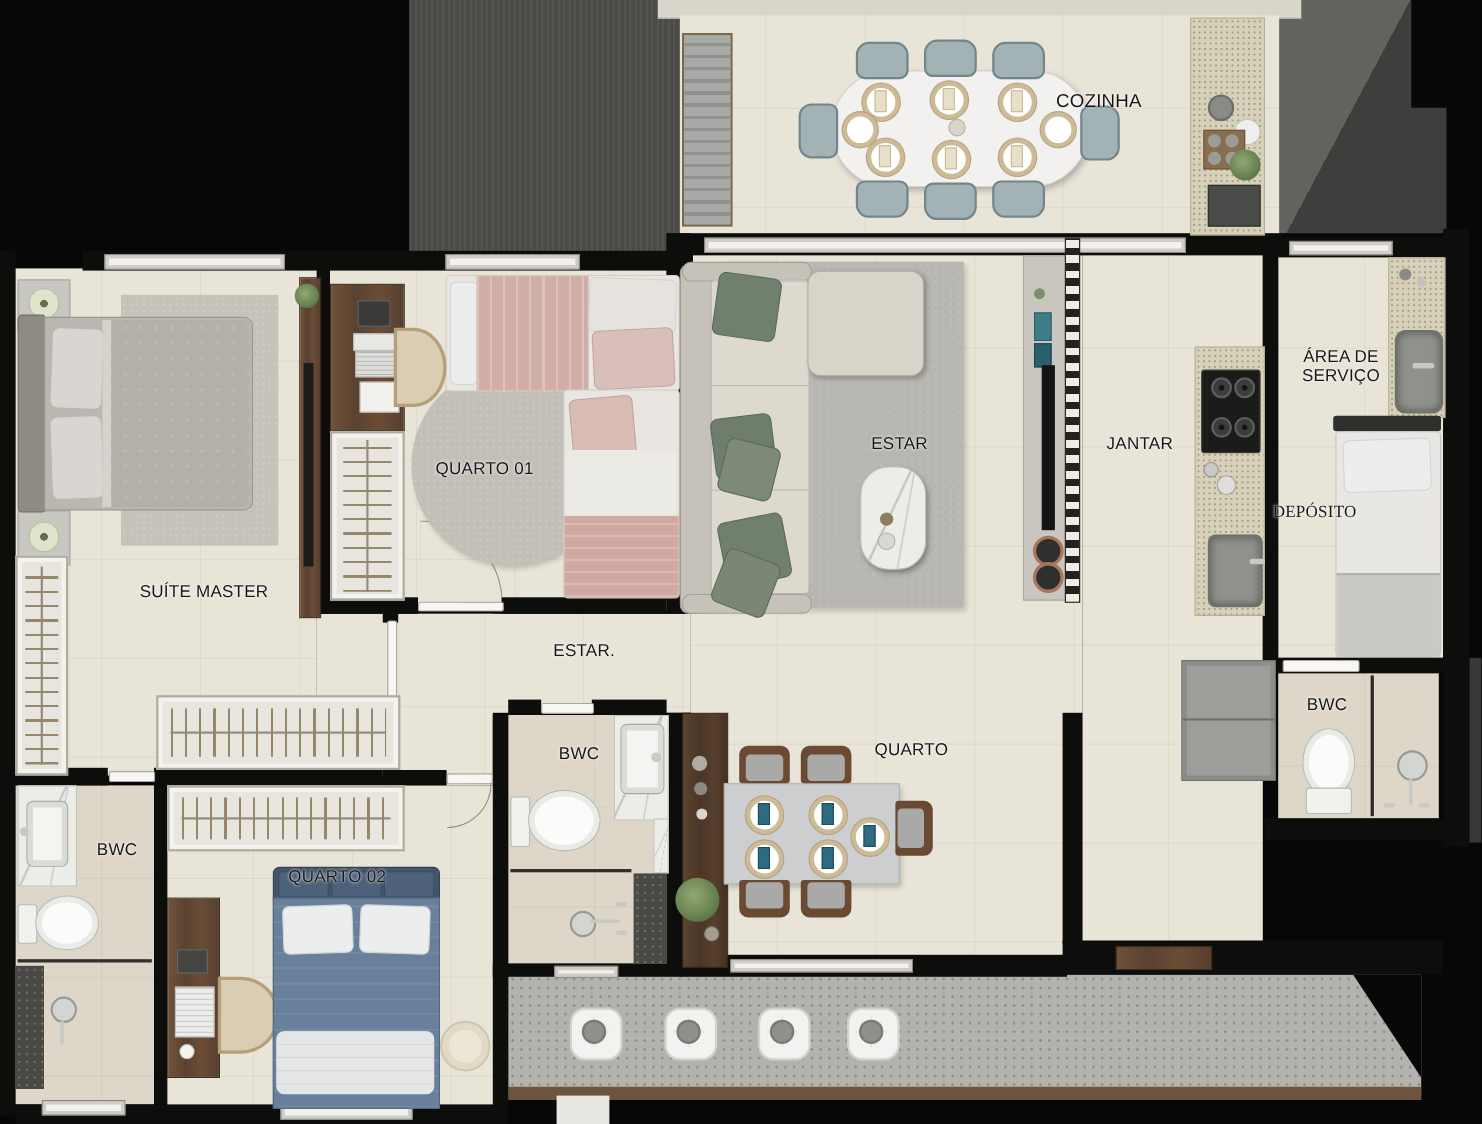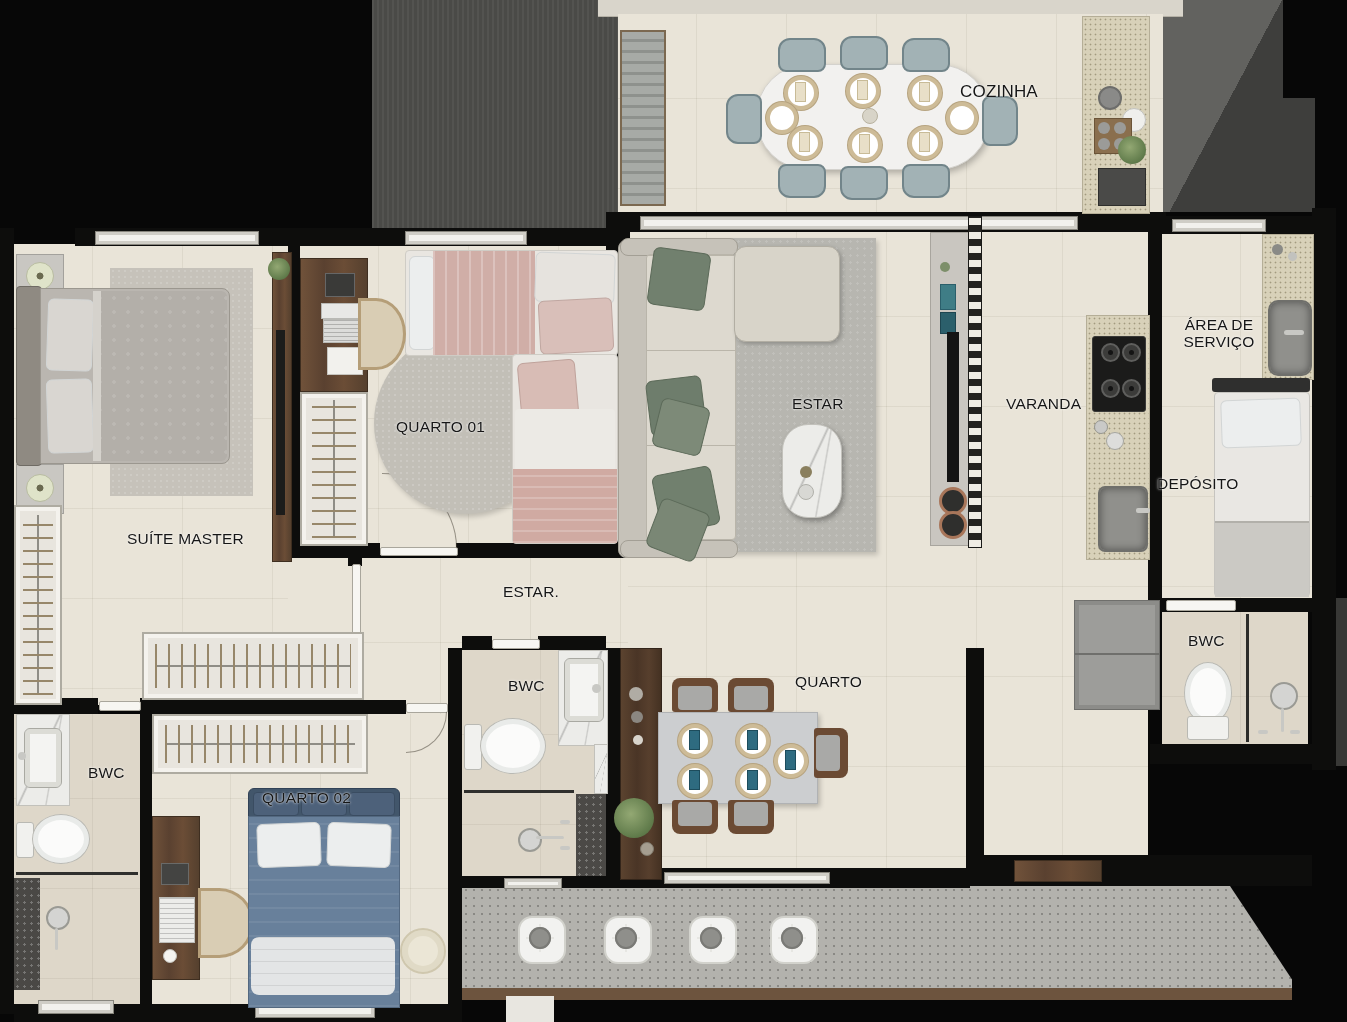--- a/index.html
+++ b/index.html
@@ -388,22 +388,22 @@
     </div>
   <div class="pouf" style="left:770px;top:916px;">
       <div class="poufS"></div>
       <div class="poufS2"></div>
       <div class="poufC"></div>
     </div>
 
   <div class="label" style="left:960px;top:83px;font-size:17px;">COZINHA</div>
   <div class="label wrap" style="left:1176px;top:280px;width:86px;line-height:17px;">ÁREA DE SERVIÇO</div>
   <div class="label" style="left:792px;top:396px;">ESTAR</div>
-  <div class="label" style="left:1006px;top:396px;">VARANDA</div>
-  <div class="label" style="left:1157px;top:476px;">DEPÓSITO</div>
+  <div class="label" style="left:1006px;top:396px;">JANTAR</div>
+  <div class="label" style="left:1157px;top:458px;font-family:Liberation Serif, serif;">DEPÓSITO</div>
   <div class="label" style="left:396px;top:419px;">QUARTO 01</div>
   <div class="label" style="left:127px;top:531px;">SUÍTE MASTER</div>
   <div class="label" style="left:503px;top:584px;">ESTAR.</div>
   <div class="label" style="left:508px;top:678px;">BWC</div>
   <div class="label" style="left:1188px;top:633px;">BWC</div>
   <div class="label" style="left:88px;top:765px;">BWC</div>
   <div class="label" style="left:795px;top:674px;">QUARTO</div>
   <div class="label" style="left:262px;top:790px;">QUARTO 02</div>
 
 </div>

